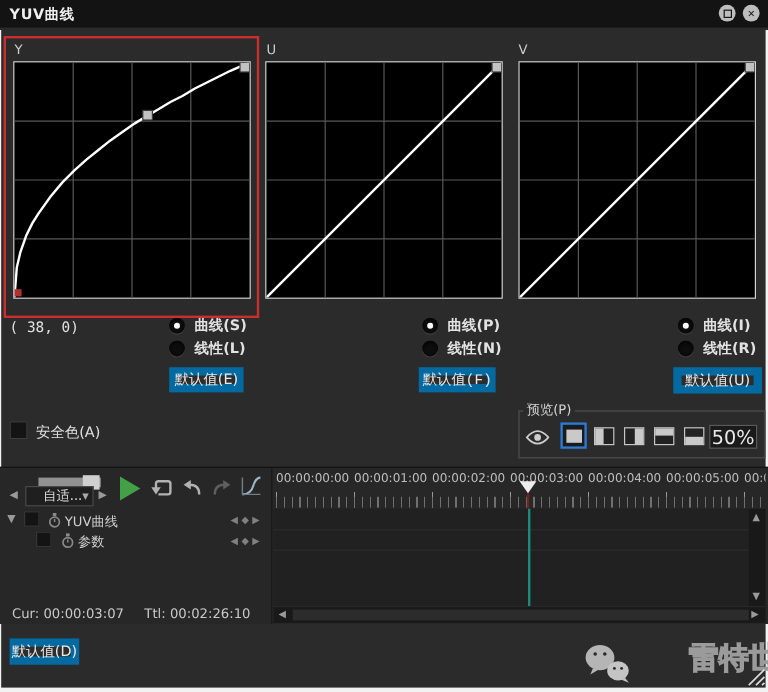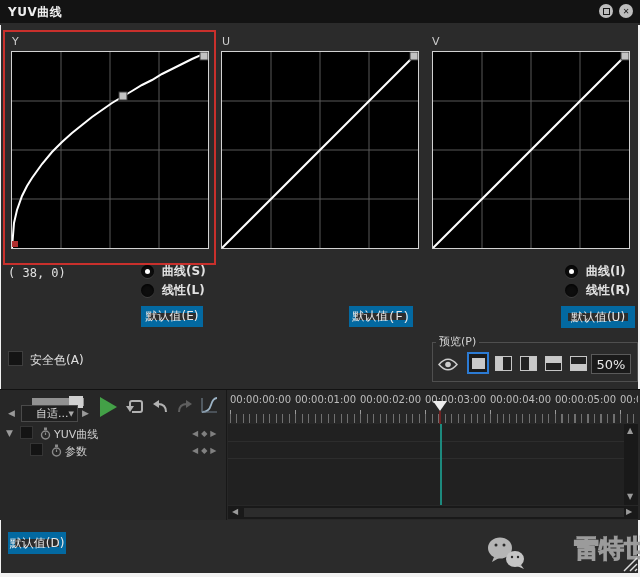--- a/index.html
+++ b/index.html
@@ -20,21 +20,21 @@
   
   .radio-row{display:flex;align-items:center;gap:8px;height:14px;margin-bottom:5px;}
   .radio{width:13px;height:13px;border-radius:50%;background:#0d0d0d;
          box-shadow:inset 0 1px 3px #000,0 1px 0 #404040;position:relative;flex:none;}
   .radio.on::after{content:"";position:absolute;left:4px;top:4px;width:5px;height:5px;
          border-radius:50%;background:#ffffff;}
   .rlabel{font-size:12px;color:#e2e2e2;white-space:nowrap;font-weight:bold;}
   
   .btn{display:flex;align-items:center;justify-content:center;background:#2d2d2d;
        border:7px solid #0369a1;color:#e8e8e8;font-size:12px;box-sizing:border-box;white-space:nowrap;}
-  .btn-dark{background:#1a1a1a;border:1px solid #5a5a5a;font-size:13px;}
+  .btn-dark{background:#1a1a1a;border:1px solid #5a5a5a;font-size:16px;}
   
   .cb{background:#141414;border:1px solid #3e3e3e;box-sizing:border-box;}
   
   .groupbox{border:1px solid #4f4f4f;box-sizing:border-box;}
   .gb-label{background:#2b2b2b;padding:0 3px;font-size:11px;color:#d5d5d5;}
   .pvrow{display:flex;gap:3px;align-items:center;}
   .pv{width:22px;height:22px;display:flex;align-items:center;justify-content:center;box-sizing:border-box;}
   .pv .fr{width:15px;height:13px;border:1px solid #c6c6c6;position:relative;background:#222;}
   .pv.sel{border:2px solid #2c7bd4;background:#1b1b1b;}
   .pv.sel .solid{width:13px;height:11px;background:#c9c9c9;}
@@ -134,20 +134,30 @@
       <span class="radio on"></span>
       <span class="rlabel">曲线(S)</span>
     </div>
     <div class="radio-row">
       <span class="radio"></span>
       <span class="rlabel">线性(L)</span>
     </div>
   </div>
   <div class="abs btn" style="left:141px;top:306px;width:62px;height:21px;">默认值(E)</div>
 
+  <div class="abs" style="left:352px;top:264px;">
+    <div class="radio-row">
+      <span class="radio on"></span>
+      <span class="rlabel">曲线(P)</span>
+    </div>
+    <div class="radio-row">
+      <span class="radio"></span>
+      <span class="rlabel">线性(N)</span>
+    </div>
+  </div>
   <div class="abs btn" style="left:349px;top:306px;width:64px;height:21px;font-family:Liberation Mono, monospace;">默认值(F)</div>
 
   <div class="abs btn" style="left:561px;top:306px;width:74px;height:22px;">默认值(U)</div>
   <div class="abs" style="left:565px;top:264px;">
     <div class="radio-row">
       <span class="radio on"></span>
       <span class="rlabel">曲线(I)</span>
     </div>
     <div class="radio-row">
       <span class="radio"></span>
@@ -277,20 +287,27 @@
   <div class="abs scroll" style="left:624px;top:424px;width:14px;height:81px;">
     <div class="abs arrowglyph" style="left:3px;top:3px;font-size:8px;">▲</div>
     <div class="abs arrowglyph" style="left:3px;top:69px;font-size:8px;">▼</div>
   </div>
   <div class="abs scroll" style="left:228px;top:506px;width:410px;height:13px;">
     <div class="abs arrowglyph" style="left:4px;top:2px;font-size:8px;">◀</div>
     <div class="abs" style="left:16px;top:2px;width:380px;height:9px;background:#2c2c2c;"></div>
     <div class="abs arrowglyph" style="left:398px;top:2px;font-size:8px;">▶</div>
   </div>
 
+  <div class="abs statustxt" style="left:10px;top:505px;">
+    <span>Cur:</span>
+    <span>00:00:03:07</span>
+    <span style="display:inline-block;width:10px;"></span>
+    <span>Ttl:</span>
+    <span>00:02:26:10</span>
+  </div>
 
   <div class="abs btn" style="left:8px;top:532px;width:58px;height:22px;">默认值(D)</div>
 
   <div class="abs" style="left:486px;top:526px;width:152px;height:46px;">
     <svg class="abs" style="left:0;top:6px;" width="42" height="40" viewBox="0 0 42 40">
       <ellipse cx="14" cy="16" rx="12" ry="10.5" fill="#b5b5b5"></ellipse>
       <circle cx="10" cy="13" r="1.5" fill="#2b2b2b"></circle>
         <circle cx="18" cy="13" r="1.5" fill="#2b2b2b"></circle>
       <polygon points="8,25 6,30 13,26" fill="#b5b5b5"></polygon>
       <ellipse cx="29" cy="27" rx="9" ry="8" fill="#c4c4c4"></ellipse>

